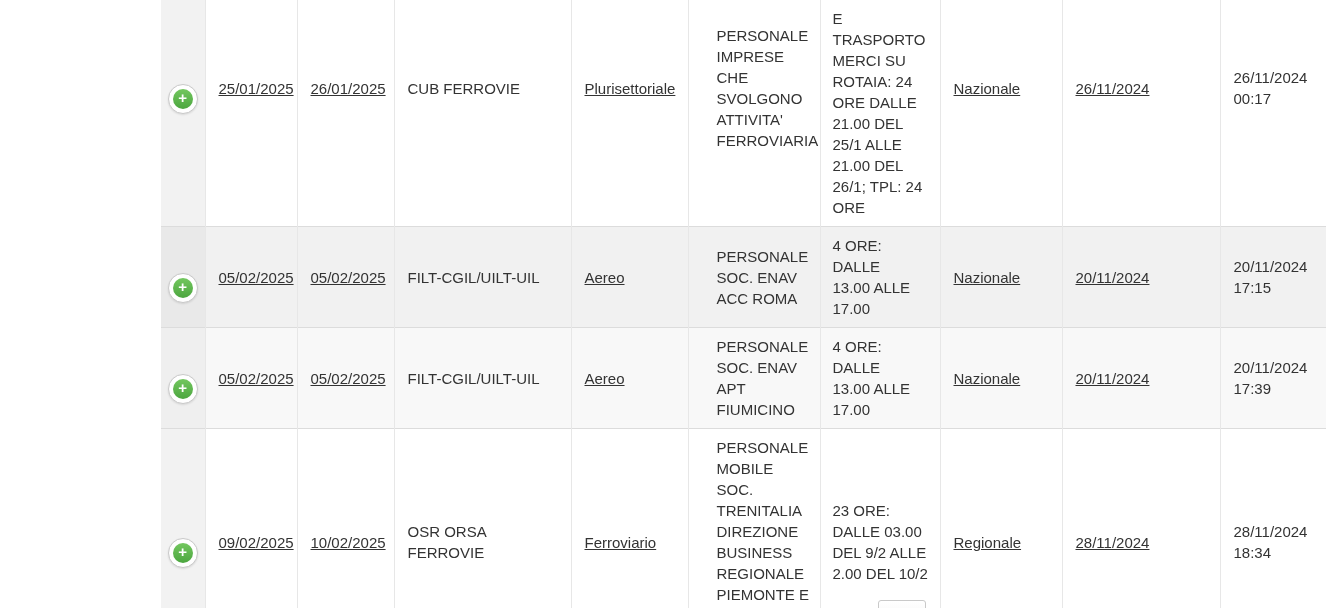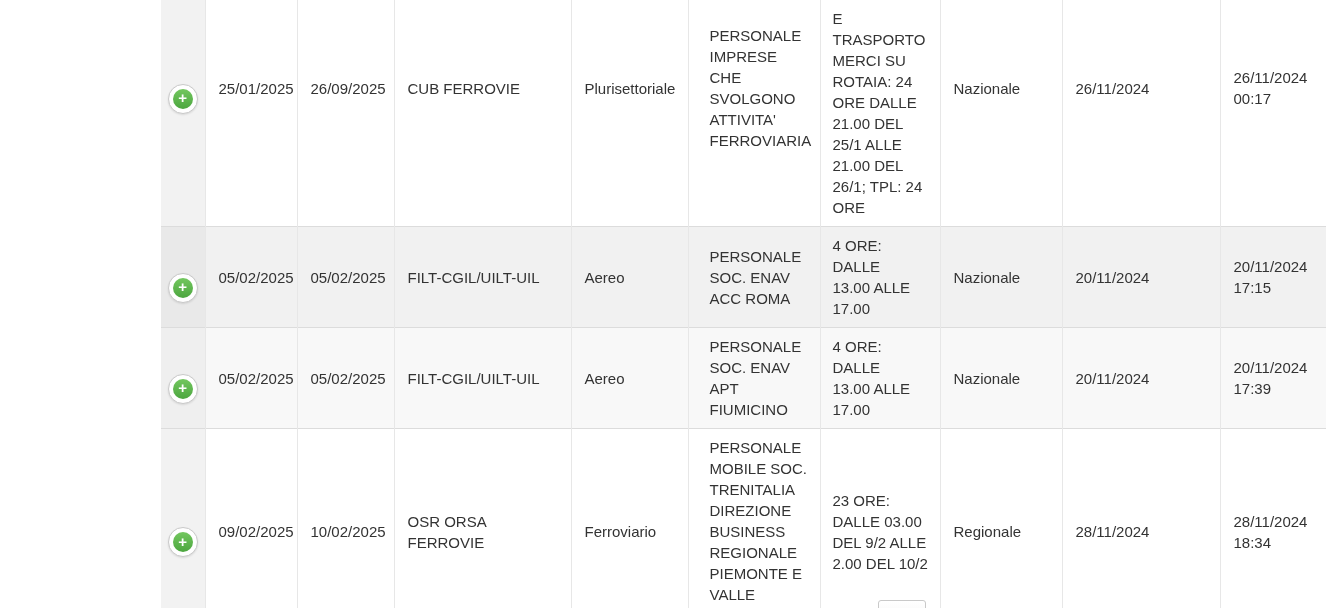--- a/index.html
+++ b/index.html
@@ -30,23 +30,23 @@
     vertical-align: middle;
     padding: 8px 13px;
     line-height: 21px;
     white-space: pre-line;
     overflow: hidden;
   }
   td + td { border-left: 1px solid #e7e7e7; }
   tr + tr td { border-top: 1px solid #dcdcdc; }
 
   .c-exp { padding: 0; text-align: center; }
-  .c-d1, .c-d2, .c-sector, .c-scope, .c-proc { white-space: nowrap; }
+  .c-d1, .c-d2, .c-sector, .c-scope, .c-proc { white-space: nowrap; text-decoration: underline; }
   .c-dur  { padding-left: 12px; padding-right: 8px; }
-  .c-pers { padding-left: 21px; padding-right: 8px; margin-left: 11px; }
+  .c-pers { padding-left: 28px; padding-right: 8px; margin-left: 11px; }
 
   .r1 td { height: 215px; background: #ffffff; }
   .r2 td { height: 84px;  background: #f1f1f1; }
   .r3 td { height: 85px;  background: #f8f8f8; }
   .r4 td { height: 205px; background: #ffffff; }
   .r1 td.c-exp { background: #f2f2f2; }
   .r2 td.c-exp { background: #e9e9e9; }
   .r3 td.c-exp { background: #efefef; }
   .r4 td.c-exp { background: #f2f2f2; }
 
@@ -116,21 +116,21 @@
         <div class="nudge">
           <button class="expand-btn">
             <span class="green-circle">+</span>
           </button>
         </div>
       </td>
       <td class="c-d1">
             <div class="nudge">25/01/2025</div>
           </td>
       <td class="c-d2">
-            <div class="nudge">26/09/2025</div>
+            <div class="nudge">26/01/2025</div>
           </td>
       <td class="c-union"><div class="nudge">CUB FERROVIE</div></td>
       <td class="c-sector">
             <div class="nudge">Plurisettoriale</div>
           </td>
       <td class="c-pers"><div class="nudge">PERSONALE
 IMPRESE CHE
 SVOLGONO
 ATTIVITA'
 FERROVIARIA</div></td>

